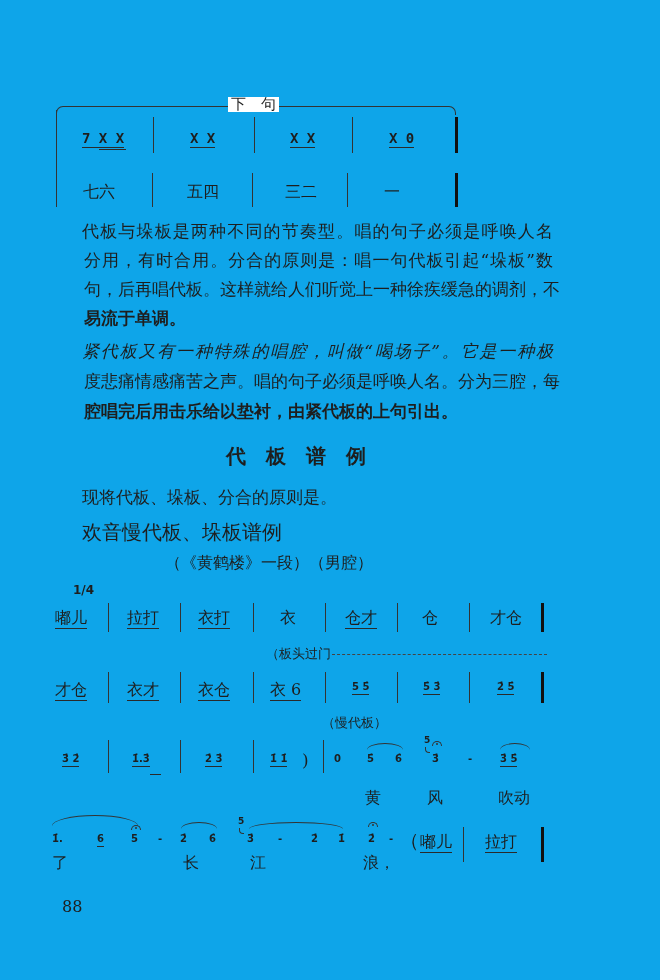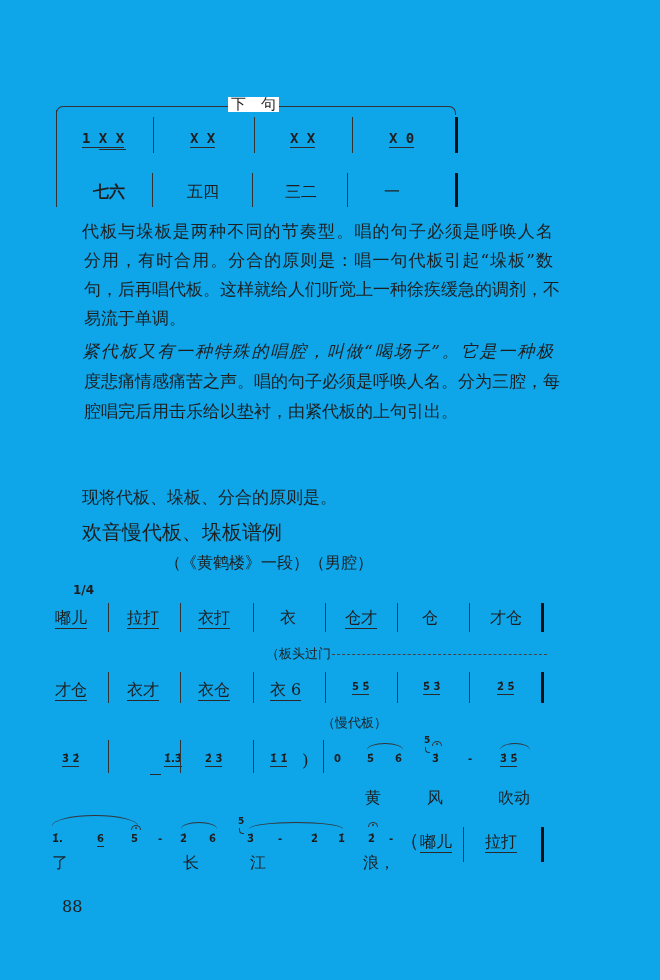--- a/index.html
+++ b/index.html
@@ -9,21 +9,21 @@
   .cn  { font-family:"DejaVu Serif", serif; font-size:16px; }
   .num { font-family:"DejaVu Sans", sans-serif; font-weight:bold; font-size:10px; }
   .tbl-num { font-family:"DejaVu Sans Mono", monospace; font-weight:bold; font-size:14px; }
   .ul  { border-bottom:1px solid #2a2a2a; padding-bottom:2px; }
   .line { position:absolute; background:#2a2a2a; }
   .bar { position:absolute; width:1px; background:#333; }
   .bar.thick { width:2.5px; background:#111; }
   .para { position:absolute; left:55px; width:498px; font-family:"DejaVu Serif", serif; font-size:17px; }
   .para .ln { height:100%; white-space:nowrap; overflow:visible; text-align:justify; text-align-last:justify;margin-left:29px; }
   .para .ln.indent { margin-left:27px; }
-  .para .ln.last { text-align:right; text-align-last:left; }
+  .para .ln.last { text-align:right; text-align-last:left;font-weight:bold; }
   .bracket { position:absolute; border-top:1px solid #333; border-left:1px solid #333; border-right:1px solid #333;
              border-top-left-radius:7px; border-top-right-radius:7px; }
   .bracket-label { background:#fff; padding:0 3px; font-size:15px; }
   .slur { position:absolute; border-top:1px solid #333; border-radius:50% 50% 0 0 / 100% 100% 0 0; }
   .fermata { position:absolute; width:8px; height:4px; border-top:1px solid #333; border-left:1px solid #333; border-right:1px solid #333;
              border-radius:5px 5px 0 0; }
   .fermata::after { content:""; position:absolute; left:2.5px; top:1px; width:2px; height:2px; background:#333; border-radius:50%; }
   .grace { font-family:"DejaVu Sans", sans-serif; font-size:9px; font-weight:bold; }
   .hook { position:absolute; width:4px; height:5px; border-left:1px solid #333; border-bottom:1px solid #333; border-bottom-left-radius:4px; }
   .dash { position:absolute; height:0; border-top:1px dashed #444; }
@@ -42,45 +42,46 @@
     <div class="bar" style="left:153px;top:117px;height:36px;"></div>
     <div class="bar" style="left:254px;top:117px;height:36px;"></div>
     <div class="bar" style="left:352px;top:117px;height:36px;"></div>
     <div class="bar thick" style="left:455px;top:117px;height:36px;"></div>
 
     <div class="bar" style="left:152px;top:173px;height:34px;"></div>
     <div class="bar" style="left:252px;top:173px;height:34px;"></div>
     <div class="bar" style="left:347px;top:173px;height:34px;"></div>
     <div class="bar thick" style="left:455px;top:173px;height:34px;"></div>
 
-    <span class="abs tbl-num ul" style="left:82px;top:131px;">1 X X</span>
+    <span class="abs tbl-num ul" style="left:82px;top:131px;">7 X X</span>
     <div class="line" style="left:99px;top:149px;width:27px;height:1px;"></div>
     <span class="abs tbl-num ul" style="left:190px;top:131px;">X X</span>
     <span class="abs tbl-num ul" style="left:290px;top:131px;">X X</span>
     <span class="abs tbl-num ul" style="left:389px;top:131px;">X 0</span>
 
-    <span class="abs cn" style="left:93px;top:184px;font-weight:bold;">七六</span>
+    <span class="abs cn" style="left:83px;top:184px;">七六</span>
     <span class="abs cn" style="left:187px;top:184px;">五四</span>
     <span class="abs cn" style="left:285px;top:184px;">三二</span>
     <span class="abs cn" style="left:384px;top:184px;">一</span>
   </div>
 
   <div class="para" style="top:217px;line-height:29px;">
     <div class="ln indent" style="width:471px;">代板与垛板是两种不同的节奏型。唱的句子必须是呼唤人名</div>
     <div class="ln">分用，有时合用。分合的原则是：唱一句代板引起“垛板”数</div>
     <div class="ln">句，后再唱代板。这样就给人们听觉上一种徐疾缓急的调剂，不</div>
     <div class="ln last">易流于单调。</div>
   </div>
 
   <div class="para" style="top:336px;line-height:30px;">
     <div class="ln indent" style="width:471px;font-style:italic;">紧代板又有一种特殊的唱腔，叫做“喝场子”。它是一种极</div>
     <div class="ln">度悲痛情感痛苦之声。唱的句子必须是呼唤人名。分为三腔，每</div>
     <div class="ln last">腔唱完后用击乐给以垫衬，由紧代板的上句引出。</div>
   </div>
 
+  <span class="abs" style="left:226px;top:446px;font-size:20px;font-weight:bold;">代　板　谱　例</span>
   <span class="abs" style="left:82px;top:489px;font-size:17px;">现将代板、垛板、分合的原则是。</span>
   <span class="abs" style="left:82px;top:522px;font-size:20px;">欢音慢代板、垛板谱例</span>
   <span class="abs" style="left:165px;top:555px;font-size:16px;">（《黄鹤楼》一段）（男腔）</span>
 
   <div>
     <span class="abs" style="left:73px;top:584px;font-family:'DejaVu Sans',sans-serif;font-weight:bold;font-size:12px;">1/4</span>
 
     <div>
       <span class="abs cn ul" style="left:55px;top:610px;">嘟儿</span>
       <span class="abs cn ul" style="left:127px;top:610px;">拉打</span>
@@ -115,21 +116,21 @@
       <div class="bar" style="left:325px;top:672px;height:31px;"></div>
       <div class="bar" style="left:397px;top:672px;height:31px;"></div>
       <div class="bar" style="left:469px;top:672px;height:31px;"></div>
       <div class="bar thick" style="left:541px;top:672px;height:31px;"></div>
     </div>
 
     <span class="abs label-sm" style="left:322px;top:716px;">（慢代板）</span>
 
     <div>
       <span class="abs num ul" style="left:62px;top:754px;">3̇ 2̇</span>
-      <span class="abs num ul" style="left:132px;top:754px;margin-left:32px;">1̇.3̇</span>
+      <span class="abs num ul" style="left:132px;top:754px;">1̇.3̇</span>
       <div class="line" style="left:150px;top:774px;width:11px;height:1px;"></div>
       <span class="abs num ul" style="left:205px;top:754px;">2̇ 3̇</span>
       <span class="abs num ul" style="left:270px;top:754px;">1̇ 1̇</span>
       <span class="abs cn" style="left:302px;top:752px;font-size:17px;">)</span>
       <div class="bar" style="left:108px;top:740px;height:33px;"></div>
       <div class="bar" style="left:180px;top:740px;height:33px;"></div>
       <div class="bar" style="left:253px;top:740px;height:33px;"></div>
       <div class="bar" style="left:323px;top:740px;height:33px;"></div>
 
       <span class="abs num" style="left:334px;top:754px;">0</span>

